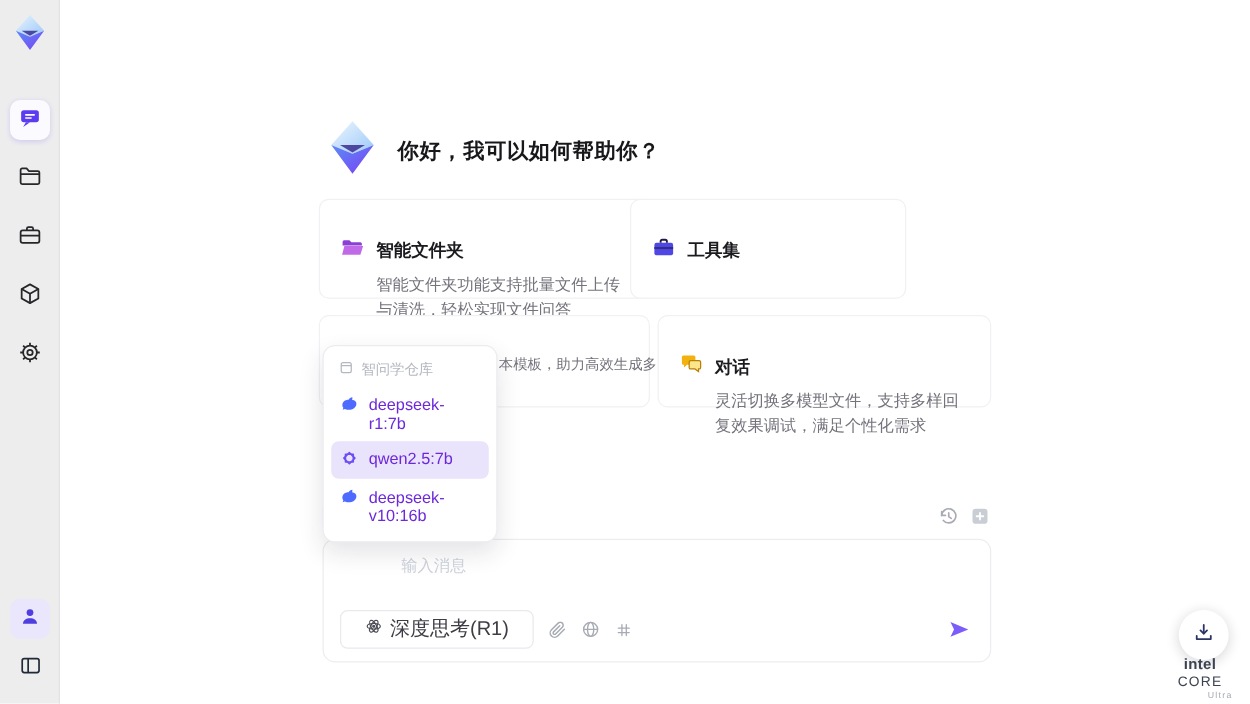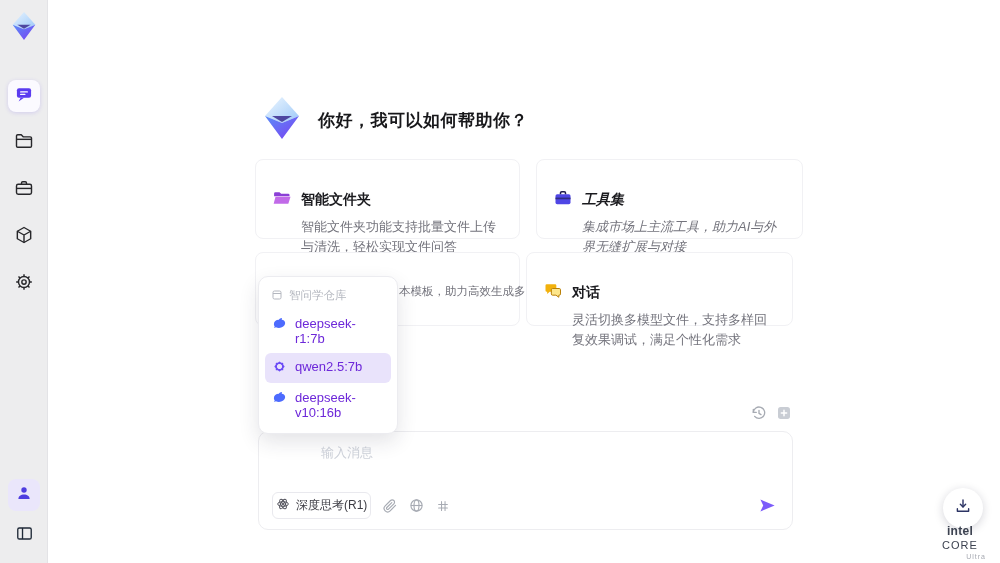--- a/index.html
+++ b/index.html
@@ -17,21 +17,21 @@
   .side-item.active { background:#fbfaff; box-shadow:0 1px 4px rgba(90,60,240,.18); }
   .side-bottom { position:absolute; left:8px; bottom:12px; display:flex; flex-direction:column; gap:8px; }
   .side-user { background:#eae6fb; }
   
   .greeting-row { position:absolute; left:258px; top:94px; display:flex; align-items:center; gap:12px; }
   .greeting-text { font-size:17px; font-weight:bold; letter-spacing:.5px; }
   
   .card { position:absolute; background:#fff; border:1px solid #f1f1f4; border-radius:8px;
     padding:28px 16px; cursor:pointer; }
   .card-0 { left:255px; top:159px; width:265px; height:80px; }
-  .card-1 { left:536px; top:159px; width:267px; height:80px;font-style:italic; }
+  .card-1 { left:504px; top:159px; width:221px; height:80px; }
   .card-2 { left:255px; top:252px; width:265px; height:74px; }
   .card-3 { left:526px; top:252px; width:267px; height:74px; }
   .card-head { display:flex; align-items:center; gap:9px; }
   .card-title { font-size:14px; font-weight:bold; color:#1b1b1f; }
   .card-desc { margin-top:5px; margin-left:0; font-size:13px; color:#73737c; line-height:1.5; }
   .card-body-indent { padding-left:29px; }
   .card-desc-offset { position:absolute; left:143px; top:31px; white-space:nowrap; font-size:11.5px; color:#73737c; }
   
   .dropdown { position:absolute; left:258px; top:276px; width:140px; z-index:20;
     background:#fff; border:1px solid #ececf0; border-radius:10px;
@@ -49,21 +49,21 @@
   .icon-btn { cursor:pointer; display:inline-flex; }
   
   .composer { position:absolute; left:258px; top:431px; width:535px; height:99px;
     background:#fff; border:1px solid #ededf0; border-radius:10px; padding:12px 14px; }
   .composer textarea { width:100%; height:42px; border:none; outline:none; resize:none;
     font-family:inherit; font-size:13px; color:#303036; background:transparent;margin-left:48px; }
   .composer textarea::placeholder { color:#ced2da; }
   .composer-toolbar { position:absolute; left:13px; right:15px; bottom:10px;
     display:flex; align-items:center; gap:12px; }
   .deep-pill { display:flex; align-items:center; gap:6px; border:1px solid #e9e9ee;
-    border-radius:6px; padding:4px 3px; font-size:12px; color:#3d3d44; background:#fff; cursor:pointer;text-align:center; }
+    border-radius:6px; padding:4px 19px; font-size:16px; color:#3d3d44; background:#fff; cursor:pointer;text-align:center; }
   .send-btn { margin-left:auto; cursor:pointer; display:inline-flex; }
   
   .fab { position:absolute; left:943px; top:488px; width:40px; height:40px; border-radius:50%;
     background:#fff; box-shadow:0 2px 10px rgba(20,20,50,.18); display:flex;
     align-items:center; justify-content:center; cursor:pointer; }
   .intel-badge { position:absolute; left:928px; top:524px; width:64px; text-align:center; color:#3c4250; }
   .intel-line { font-size:12px; letter-spacing:.3px; }
   .intel-name { font-weight:bold; }
   .intel-core { font-weight:400; text-transform:uppercase; font-size:11px; letter-spacing:1px; }
   .intel-sub { font-size:7px; color:#a6a9b1; text-align:right; padding-right:6px; margin-top:1px; letter-spacing:1px; }
@@ -192,21 +192,20 @@
   <div class="card-head">
     <span>
       <svg width="20" height="20" viewBox="0 0 24 24">
         <rect x="3" y="7.5" width="18" height="12" rx="2" fill="#4f46e5"></rect>
         <path d="M9 7.5V6a1.5 1.5 0 0 1 1.5-1.5h3A1.5 1.5 0 0 1 15 6v1.5" fill="none" stroke="#1e1b4b" stroke-width="1.8"></path>
         <rect x="3" y="11.5" width="18" height="2" fill="#312e81"></rect>
       </svg>
     </span>
     <span class="card-title">工具集</span>
   </div>
-  <div class="card-desc card-body-indent">集成市场上主流工具，助力AI与外界无缝扩展与对接</div>
 </div>
 
 <div class="card card-2">
   <div class="card-head">
     <span>
       <svg width="20" height="20" viewBox="0 0 24 24">
         <circle cx="12" cy="12" r="9" fill="#14a39c"></circle>
         <path d="M12 3a9 9 0 0 1 6.4 15.4A9 9 0 0 0 12 3z" fill="#24405c"></path>
         <ellipse cx="12" cy="12" rx="4" ry="9" fill="none" stroke="#ffffff" stroke-width="1"></ellipse>
         <path d="M3 12h18" stroke="#ffffff" stroke-width="1"></path>

